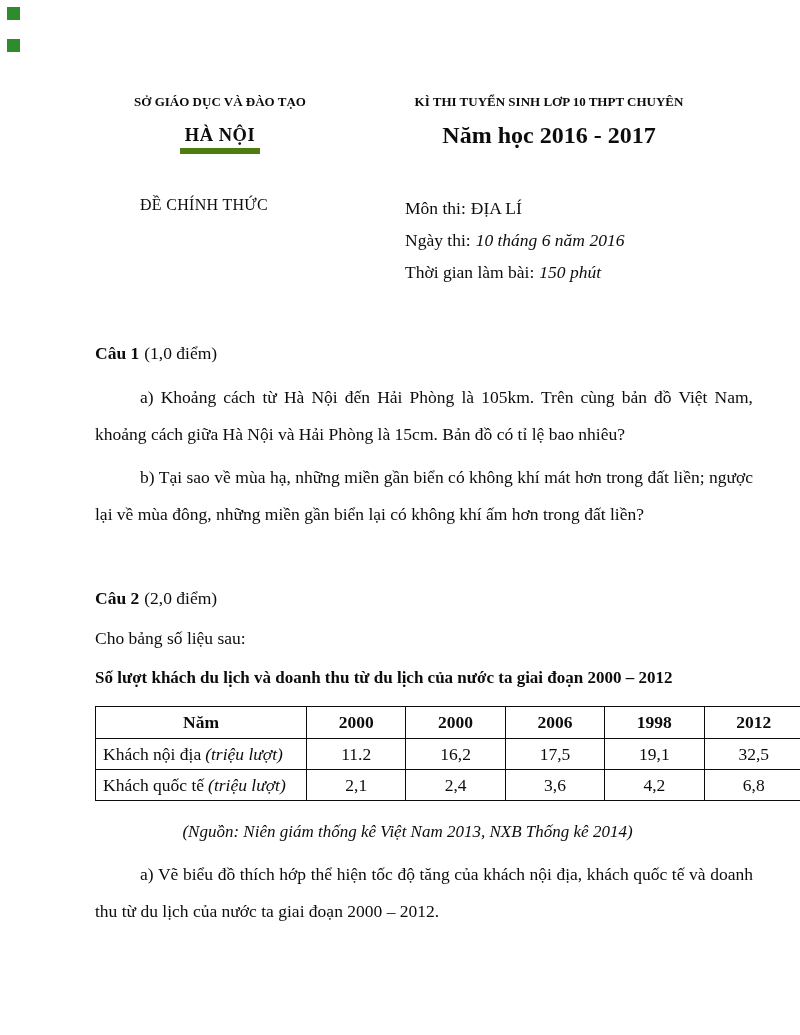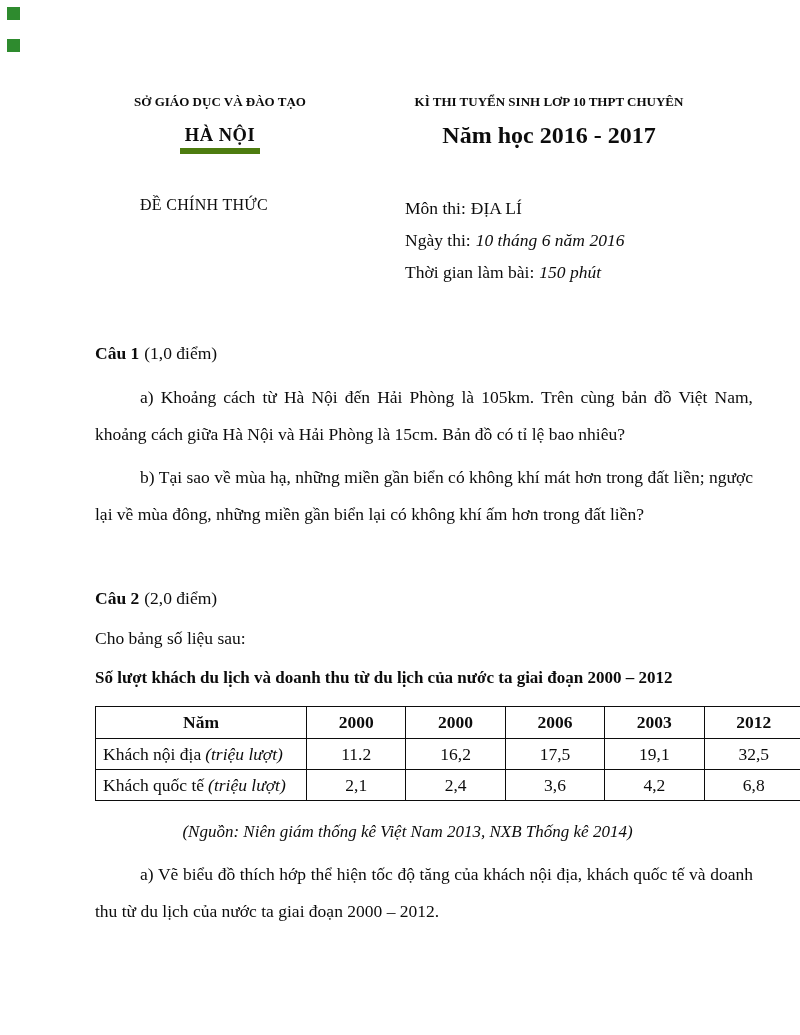--- a/index.html
+++ b/index.html
@@ -107,21 +107,21 @@
   <div class="intro-line">Cho bảng số liệu sau:</div>
   <div class="table-title">Số lượt khách du lịch và doanh thu từ du lịch của nước ta giai đoạn 2000 – 2012</div>
 
   <table class="data-table">
     <tbody>
         <tr>
       <th class="col-label">Năm</th>
       <th>2000</th>
       <th>2000</th>
       <th>2006</th>
-      <th>2003</th>
+      <th>1998</th>
       <th>2012</th>
     </tr>
     <tr>
       <td class="row-label"><span>Khách nội địa</span><span class="unit">(triệu lượt)</span></td>
       <td>11.2</td>
       <td>16,2</td>
       <td>17,5</td>
       <td>19,1</td>
       <td>32,5</td>
     </tr>

